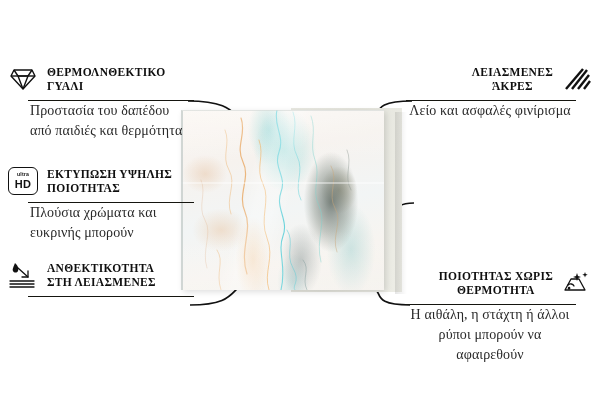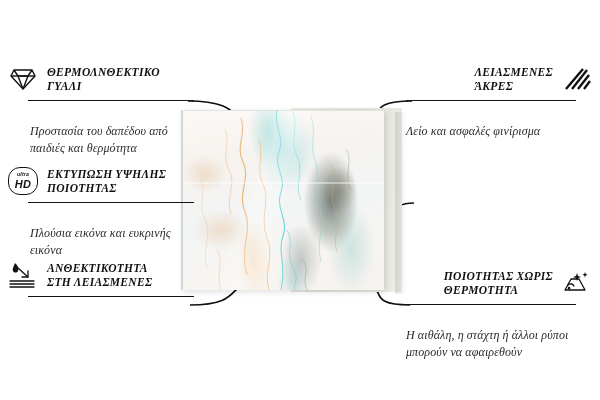--- a/index.html
+++ b/index.html
@@ -8,21 +8,20 @@
     background: #ffffff;
   }
   #page {
     position: relative;
     width: 600px;
     height: 400px;
     background: #ffffff;
     overflow: hidden;
     font-family: "Liberation Serif", "DejaVu Serif", serif;
     color: #1a1a1a;
-    font-style: italic;
   }
 
   
   #connectors {
     position: absolute;
     left: 0; top: 0;
     width: 600px; height: 400px;
     pointer-events: none;
   }
 
@@ -101,21 +100,21 @@
     border-left: 2px solid rgba(196,204,202,0.75);
     border-top: 1px solid rgba(210,215,212,0.6);
   }
 
   
   .feature {
     position: absolute;
     width: 186px;
   }
   .feature.left  { left: 8px;  text-align: left; }
-  .feature.right { right: 8px; text-align: left; }
+  .feature.right { right: 8px; text-align: center; }
 
   .feat-head {
     display: flex;
     align-items: center;
     gap: 9px;
     min-height: 34px;
   }
   .feature.right .feat-head { flex-direction: row-reverse; }
 
   .feat-icon {
@@ -137,43 +136,43 @@
   }
   .feat-rule {
     height: 0;
     border-top: 1.4px solid #15150f;
     margin-top: 4px;
   }
   .feature.left  .feat-rule { margin-left: 20px;  margin-right: 0; }
   .feature.right .feat-rule { margin-right: 16px; margin-left: 0; }
 
   .feat-body {
-    margin-top: 22px;
-    font-size: 12px;
+    margin-top: 0;
+    font-size: 14px;
     line-height: 1.42;
     color: #2a2a2a;
     letter-spacing: 0.1px;
   }
   .feature.left  .feat-body { padding-left: 22px; }
   .feature.right .feat-body { padding-right: 18px; }
 
   
   #feat-l1 { top: 62px; }
   #feat-l2 { top: 164px; }
   #feat-l3 { top: 258px; }
   #feat-r1 { top: 62px; }
   #feat-r2 { top: 164px; }
   #feat-r3 { top: 266px; }
 
   
   .hd-badge {
     width: 28px;
     height: 26px;
     border: 1.5px solid #111;
-    border-radius: 12px;
+    border-radius: 6px;
     display: flex;
     flex-direction: column;
     align-items: center;
     justify-content: center;
     line-height: 1;
     font-family: "Liberation Sans", sans-serif;
   }
   .hd-badge .u { font-size: 5.2px; font-weight: 700; letter-spacing: 0.2px; }
   .hd-badge .h { font-size: 11px; font-weight: 700; letter-spacing: 0.2px; margin-top: 1px; }
 </style>
@@ -254,21 +253,21 @@
           <span class="u">ultra</span>
           <span class="h">HD</span>
         </span>
       </span>
       <span class="feat-title">
         <span>ΕΚΤΥΠΩΣΗ ΥΨΗΛΗΣ</span><br>
         <span>ΠΟΙΟΤΗΤΑΣ</span>
       </span>
     </div>
     <div class="feat-rule"></div>
-    <div class="feat-body">Πλούσια εικόνα και ευκρινής εικόνα</div>
+    <div class="feat-body">Πλούσια χρώματα και ευκρινής μπορούν</div>
   </div>
 
   <div class="feature left" id="feat-l3">
     <div class="feat-head">
       <span class="feat-icon">
         <svg width="30" height="28" viewBox="0 0 30 28" fill="none" stroke="#111" stroke-width="1.3" stroke-linecap="round" stroke-linejoin="round">
           <path d="M7,2 C10,5 11,7 10,10 C9,12 6,12 5,10 C4,8 6,5 7,2 Z" fill="#111" stroke="none"></path>
           <path d="M10,7 L20,16"></path>
           <path d="M20,16 L14,16 M20,16 L20,10"></path>
           <path d="M2,20 H26"></path>

